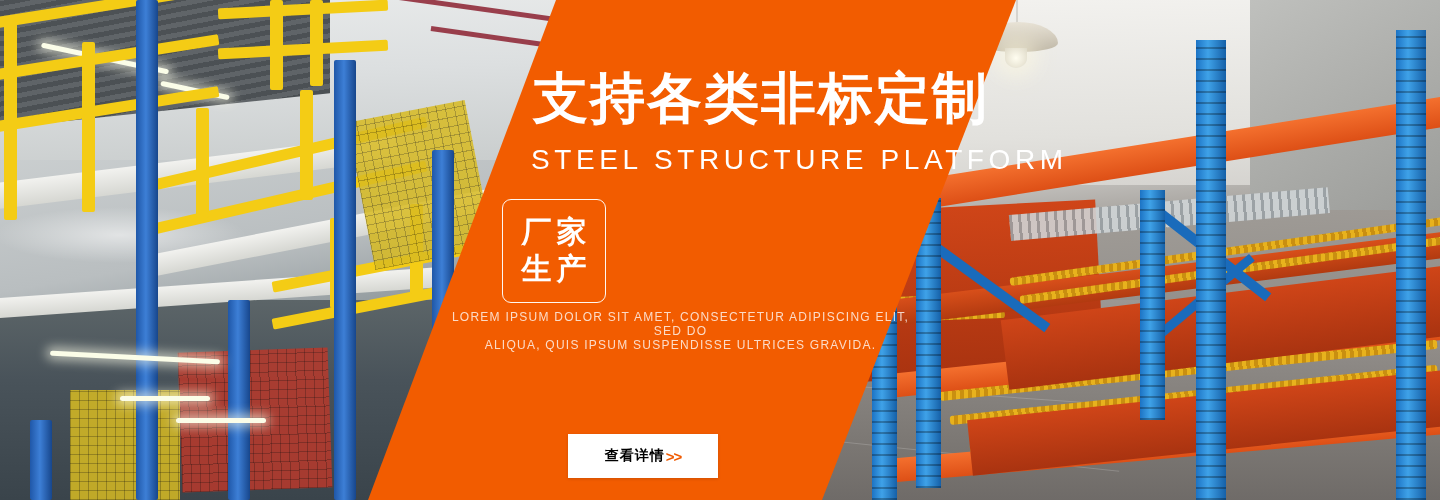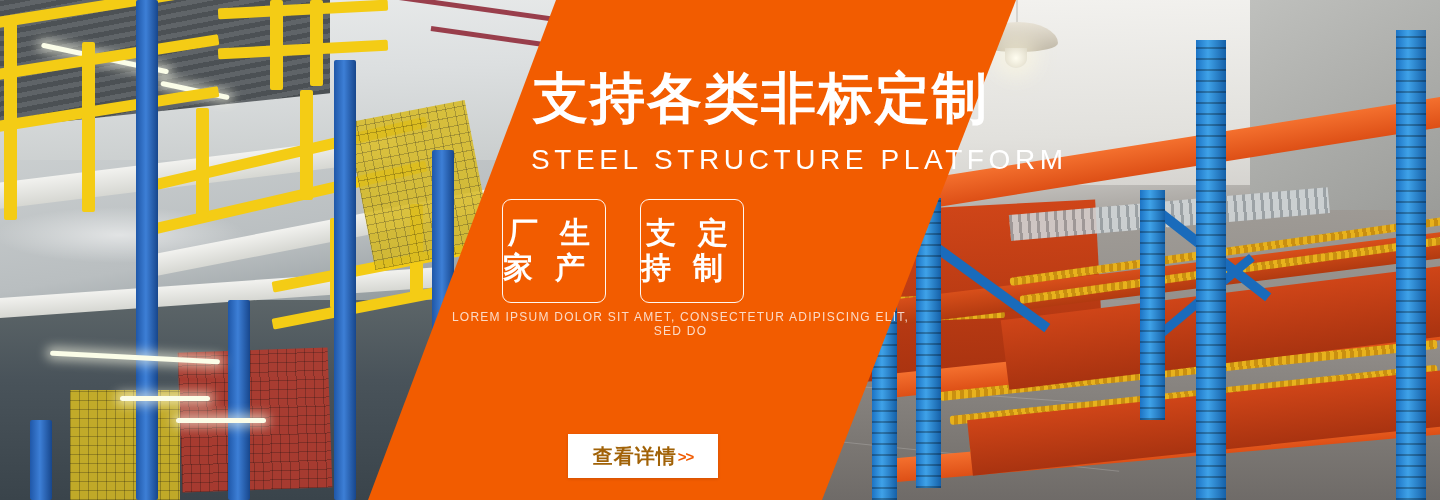--- a/index.html
+++ b/index.html
@@ -163,21 +163,21 @@
     color:#ffffff; white-space:nowrap;
   }
   .tag-row {
     position:absolute; left:502px; top:199px;
     display:flex; gap:34px;
   }
   .tag-box {
     width:104px; height:104px;
     border:1.5px solid rgba(255,255,255,.95);
     border-radius:9px;
-    display:flex; flex-direction:row;
+    display:flex; flex-direction:column;
     align-items:center; justify-content:center;
     gap:2px;
   }
   .tag-box span {
     display:block;
     font-size:30px; font-weight:bold; line-height:1.16;
     letter-spacing:5px; text-indent:5px;
     color:#fff;
   }
   .lorem {
@@ -190,21 +190,21 @@
   .cta {
     position:absolute; left:568px; top:434px;
     width:150px; height:44px;
     background:#ffffff;
     display:flex; align-items:center; justify-content:center;
     cursor:pointer;
     border:none;
     box-shadow:0 1px 3px rgba(0,0,0,.14);
   }
   .cta .cta-label {
-    color:#a16207; font-size:20px; font-weight:bold; letter-spacing:1px;
+    color:#000000; font-size:14px; font-weight:bold; letter-spacing:1px;
     font-family:Liberation Mono, monospace;
   }
   .cta .cta-arrows {
     color:#f05a00; font-size:15px; font-weight:bold; margin-left:1px;
     letter-spacing:-1px;
   }
 </style>
 </head>
 <body>
 
@@ -307,28 +307,25 @@
 
     <div class="headline">支持各类非标定制</div>
 
     <div class="subhead">STEEL STRUCTURE PLATFORM</div>
 
     <div class="tag-row">
       <div class="tag-box">
         <span>厂家</span>
         <span>生产</span>
       </div>
-      <div class="tag-box">
-        <span>支持</span>
-        <span>定制</span>
-      </div>
     </div>
 
     <div class="lorem">
       <div>LOREM IPSUM DOLOR SIT AMET, CONSECTETUR ADIPISCING ELIT, SED DO</div>
+      <div>ALIQUA, QUIS IPSUM SUSPENDISSE ULTRICES GRAVIDA.</div>
     </div>
 
     <div class="cta">
       <span class="cta-label">查看详情</span>
       <span class="cta-arrows">&gt;&gt;</span>
     </div>
 
   </div>
 </div>
 

